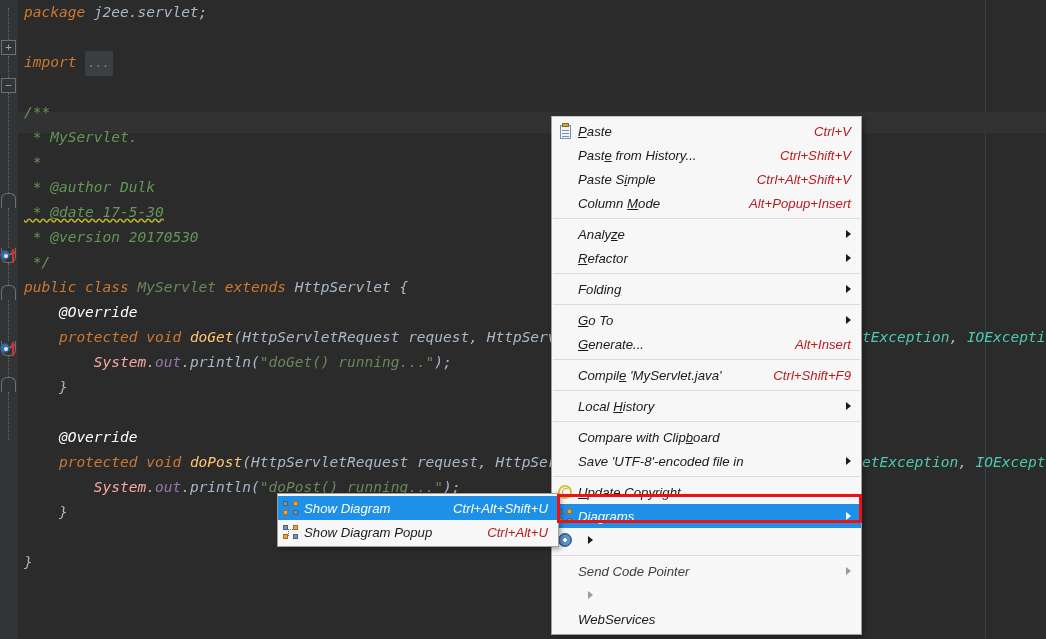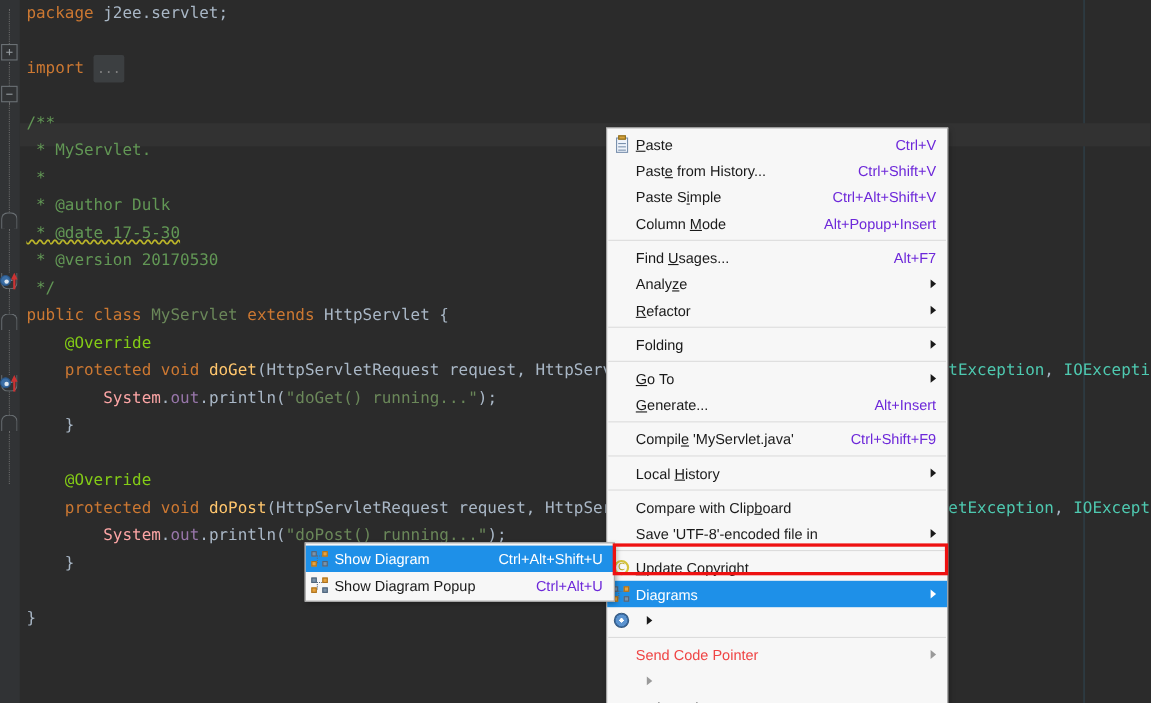--- a/index.html
+++ b/index.html
@@ -2,21 +2,21 @@
 <html><head>
 <meta charset="utf-8">
 <style>
   * { box-sizing: border-box; margin: 0; padding: 0; }
   html, body {
     width: 1046px; height: 639px;
     overflow: hidden;
     background: #2b2b2b;
     font-family: "Liberation Sans", sans-serif;
   }
-  #root { position: relative; width: 996px; height: 639px; }
+  #root { position: relative; width: 996px; height: 639px; font-style: italic; }
 
   
   #editor {
     position: absolute; inset: 0;
     background: #2b2b2b;
   }
   #gutter {
     position: absolute; left: 0; top: 0; width: 18px; height: 639px;
     background: #313335;
   }
@@ -33,21 +33,21 @@
     font-family: "DejaVu Sans Mono", monospace;
     font-size: 14.5px;
     line-height: 25px;
     white-space: pre;
     color: #a9b7c6;
   }
   #code .row { height: 25px; padding-left: 6px; }
   .kw   { color: #cc7832; }
   .cls  { color: #6a8759; }
   .typ  { color: #4ec9b0; }
-  .ann  { color: #84cc16; }
+  .ann  { color: #ffffff; }
   .cmt  { color: #629755; }
   .str  { color: #6a8759; }
   .fld  { color: #9876aa; }
   .pln  { color: #a9b7c6; }
   .mth  { color: #ffc66d; }
   .dcl  { color: #fca5a5; }
   .wavy { text-decoration: underline wavy #bbb529; text-decoration-skip-ink: none; }
   .foldbox {
     display: inline-block; background: #3c3f41; color: #808080;
     padding: 0 3px; border-radius: 2px; font-size: 12px;
@@ -103,28 +103,28 @@
   .mi {
     position: relative; display: flex; align-items: center;
     height: 24px; padding: 0 10px 0 0;
     cursor: default;
   }
   .mi .ico {
     flex: 0 0 26px; width: 26px; height: 22px;
     display: flex; align-items: center; justify-content: center;
   }
   .mi .lbl { flex: 1 1 auto; white-space: nowrap; }
-  .mi .acc { flex: 0 0 auto; margin-left: 14px; color: #6d28d9; white-space: nowrap; }
+  .mi .acc { flex: 0 0 auto; margin-left: 14px; color: #b91c1c; white-space: nowrap; }
   .mi .arrow {
     flex: 0 0 auto; margin-left: 10px;
     width: 0; height: 0;
     border-top: 4px solid transparent; border-bottom: 4px solid transparent;
     border-left: 5px solid #1a1a1a;
   }
-  .mi.dis .lbl, .mi.dis .acc { color: #ef4444; }
+  .mi.dis .lbl, .mi.dis .acc { color: #404040; }
   .mi.dis .arrow { border-left-color: #9a9a9a; }
   .mi.sel {
     background: #1e90e8; color: #ffffff;
   }
   .mi.sel .lbl, .mi.sel .acc { color: #ffffff; }
   .mi.sel .arrow { border-left-color: #ffffff; }
   .sep { height: 1px; margin: 3px 1px; background: #dcdcdc; }
   .mn { text-decoration: underline; }
 
   
@@ -247,25 +247,20 @@
         <span class="acc">Ctrl+Alt+Shift+V</span>
       </div>
       <div class="mi">
         <span class="ico"></span>
         <span class="lbl">Column <span class="mn">M</span>ode</span>
         <span class="acc">Alt+Popup+Insert</span>
       </div>
       <div class="sep"></div>
       <div class="mi">
         <span class="ico"></span>
-        <span class="lbl">Find <span class="mn">U</span>sages...</span>
-        <span class="acc">Alt+F7</span>
-      </div>
-      <div class="mi">
-        <span class="ico"></span>
         <span class="lbl">Analy<span class="mn">z</span>e</span>
         <span class="arrow"></span>
       </div>
       <div class="mi">
         <span class="ico"></span>
         <span class="lbl"><span class="mn">R</span>efactor</span>
         <span class="arrow"></span>
       </div>
       <div class="sep"></div>
       <div class="mi">

